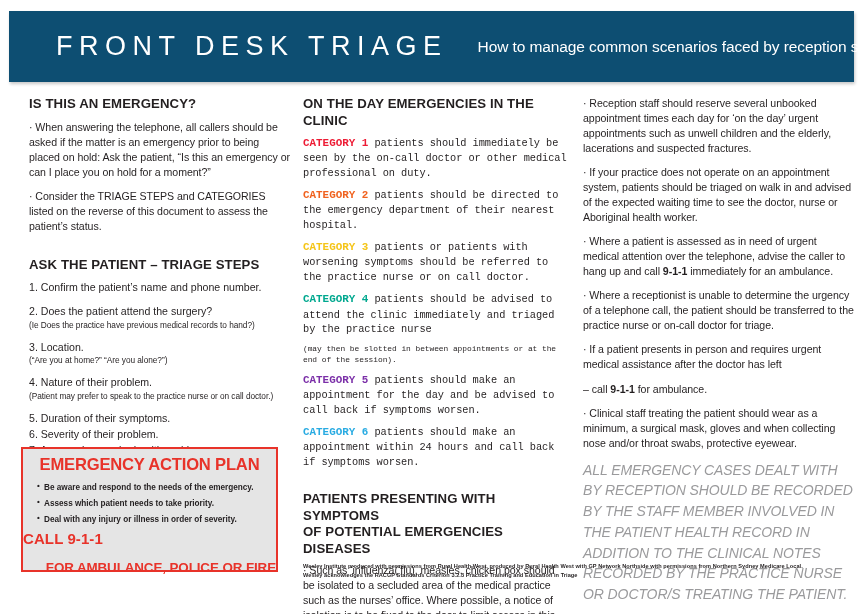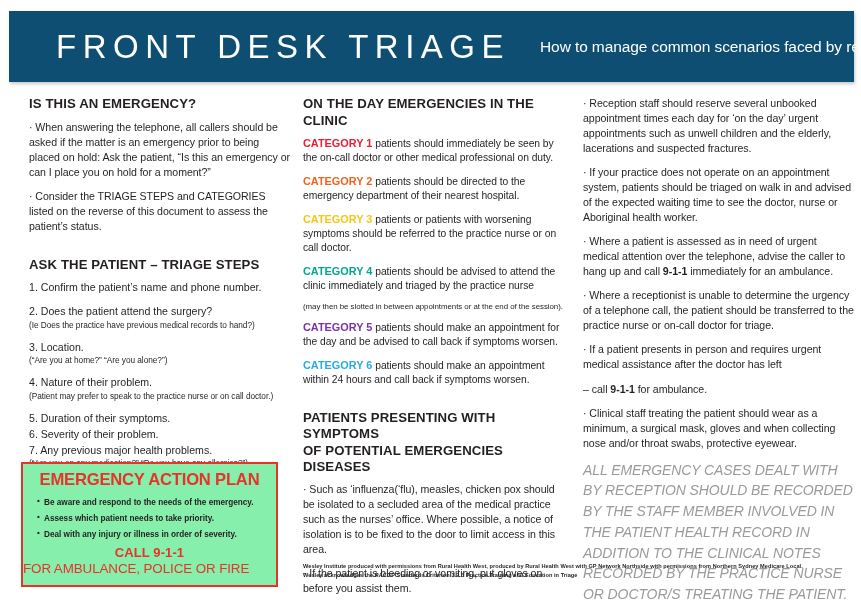--- a/index.html
+++ b/index.html
@@ -14,21 +14,21 @@
   
   .header {
     position: absolute;
     left: 9px; top: 11px; width: 845px; height: 71px;
     background: #0d4e72;
     display: flex; align-items: center;
     box-shadow: 1px 2px 3px rgba(0,0,0,0.22);
   }
   .header-title {
     color: #ffffff;
-    font-size: 33px;
+    font-size: 27px;
     letter-spacing: 6.5px;
     font-weight: 300;
     padding-left: 47px;
     white-space: nowrap;
     font-family: "Liberation Sans", sans-serif;
   }
   .header-rule {
     width: 1px; height: 34px;
     background: #ffffff;
     margin: 0 14px 0 16px;
@@ -87,41 +87,42 @@
   p.step.nm { margin-bottom: 1px; }
   .gap-lg { height: 14px; }
 
   
   p.cat {
     font-size: 10.3px;
     color: #231f20;
     line-height: 1.4;
     margin-bottom: 8px;
     letter-spacing: -0.05px;
+    font-family: Liberation Mono, monospace;
   }
   p.cat .lbl {
     font-weight: bold;
     font-size: 10.9px;
     letter-spacing: 0px;
   }
   p.cat .sub {
     display: block;
     font-size: 7.9px;
     line-height: 1.3;
     margin-top: 8px;
   }
   .bold { font-weight: bold; }
 
   
   .eap {
     position: absolute;
-    left: 21px; top: 462px;
+    left: 21px; top: 447px;
     width: 257px; height: 125px;
     border: 2.3px solid #e8332a;
-    background: #86efac;
+    background: #e5e5e5;
   }
   .eap-title {
     color: #e8332a;
     font-size: 16.6px;
     font-weight: bold;
     text-align: center;
     margin-top: 6px;
     letter-spacing: -0.2px;
   }
   .eap ul { list-style: none; margin: 7px 0 0 14px; }
@@ -134,32 +135,31 @@
     padding-left: 7px;
     position: relative;
   }
   .eap li::before {
     content: "•";
     position: absolute; left: 0; top: -1px;
     font-size: 8px; color: #231f20;
   }
   .eap-call {
     color: #e8332a;
-    font-size: 13px;
-    font-weight: bold;
-    text-align: center;
+    font-size: 15px;
+    font-weight: bold;
     margin-top: 3px;
     letter-spacing: 0.1px;
   }
   .eap-call2 {
     color: #e8332a;
     font-size: 13.4px;
-    font-weight: normal;
-    text-align: left;
-    margin-top: 1px;
+    font-weight: bold;
+    text-align: right;
+    margin-top: 13px;
     letter-spacing: -0.1px;
   }
 
   
   .note {
     font-size: 14px;
     font-style: italic;
     font-weight: normal;
     color: #9a9a9c;
     line-height: 1.48;

